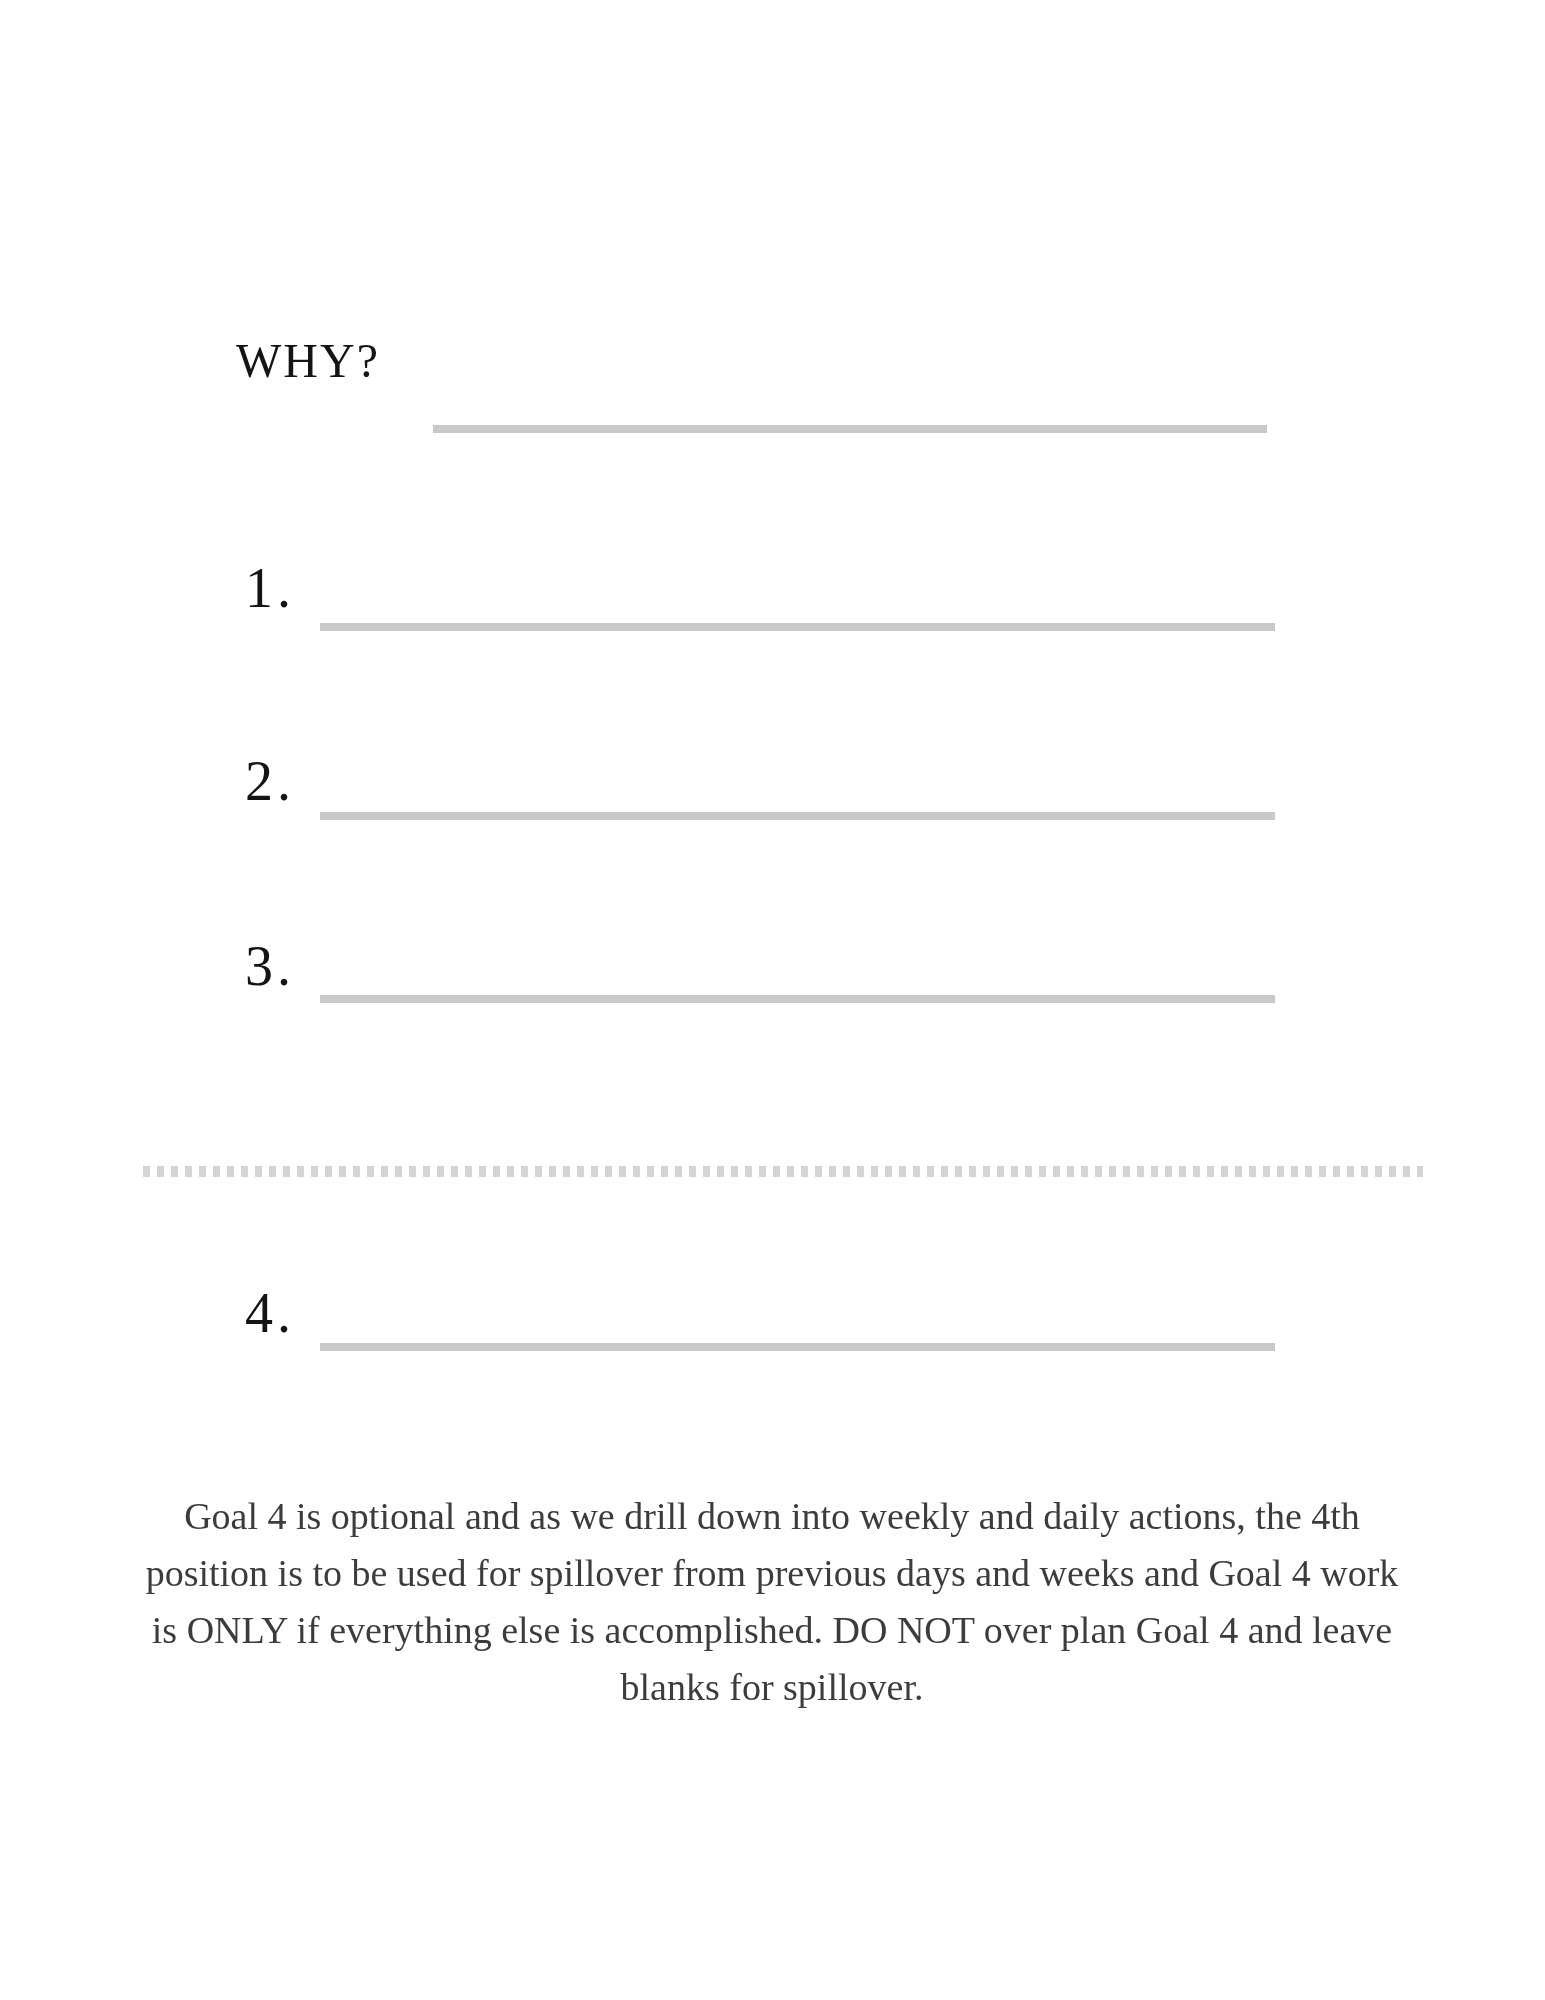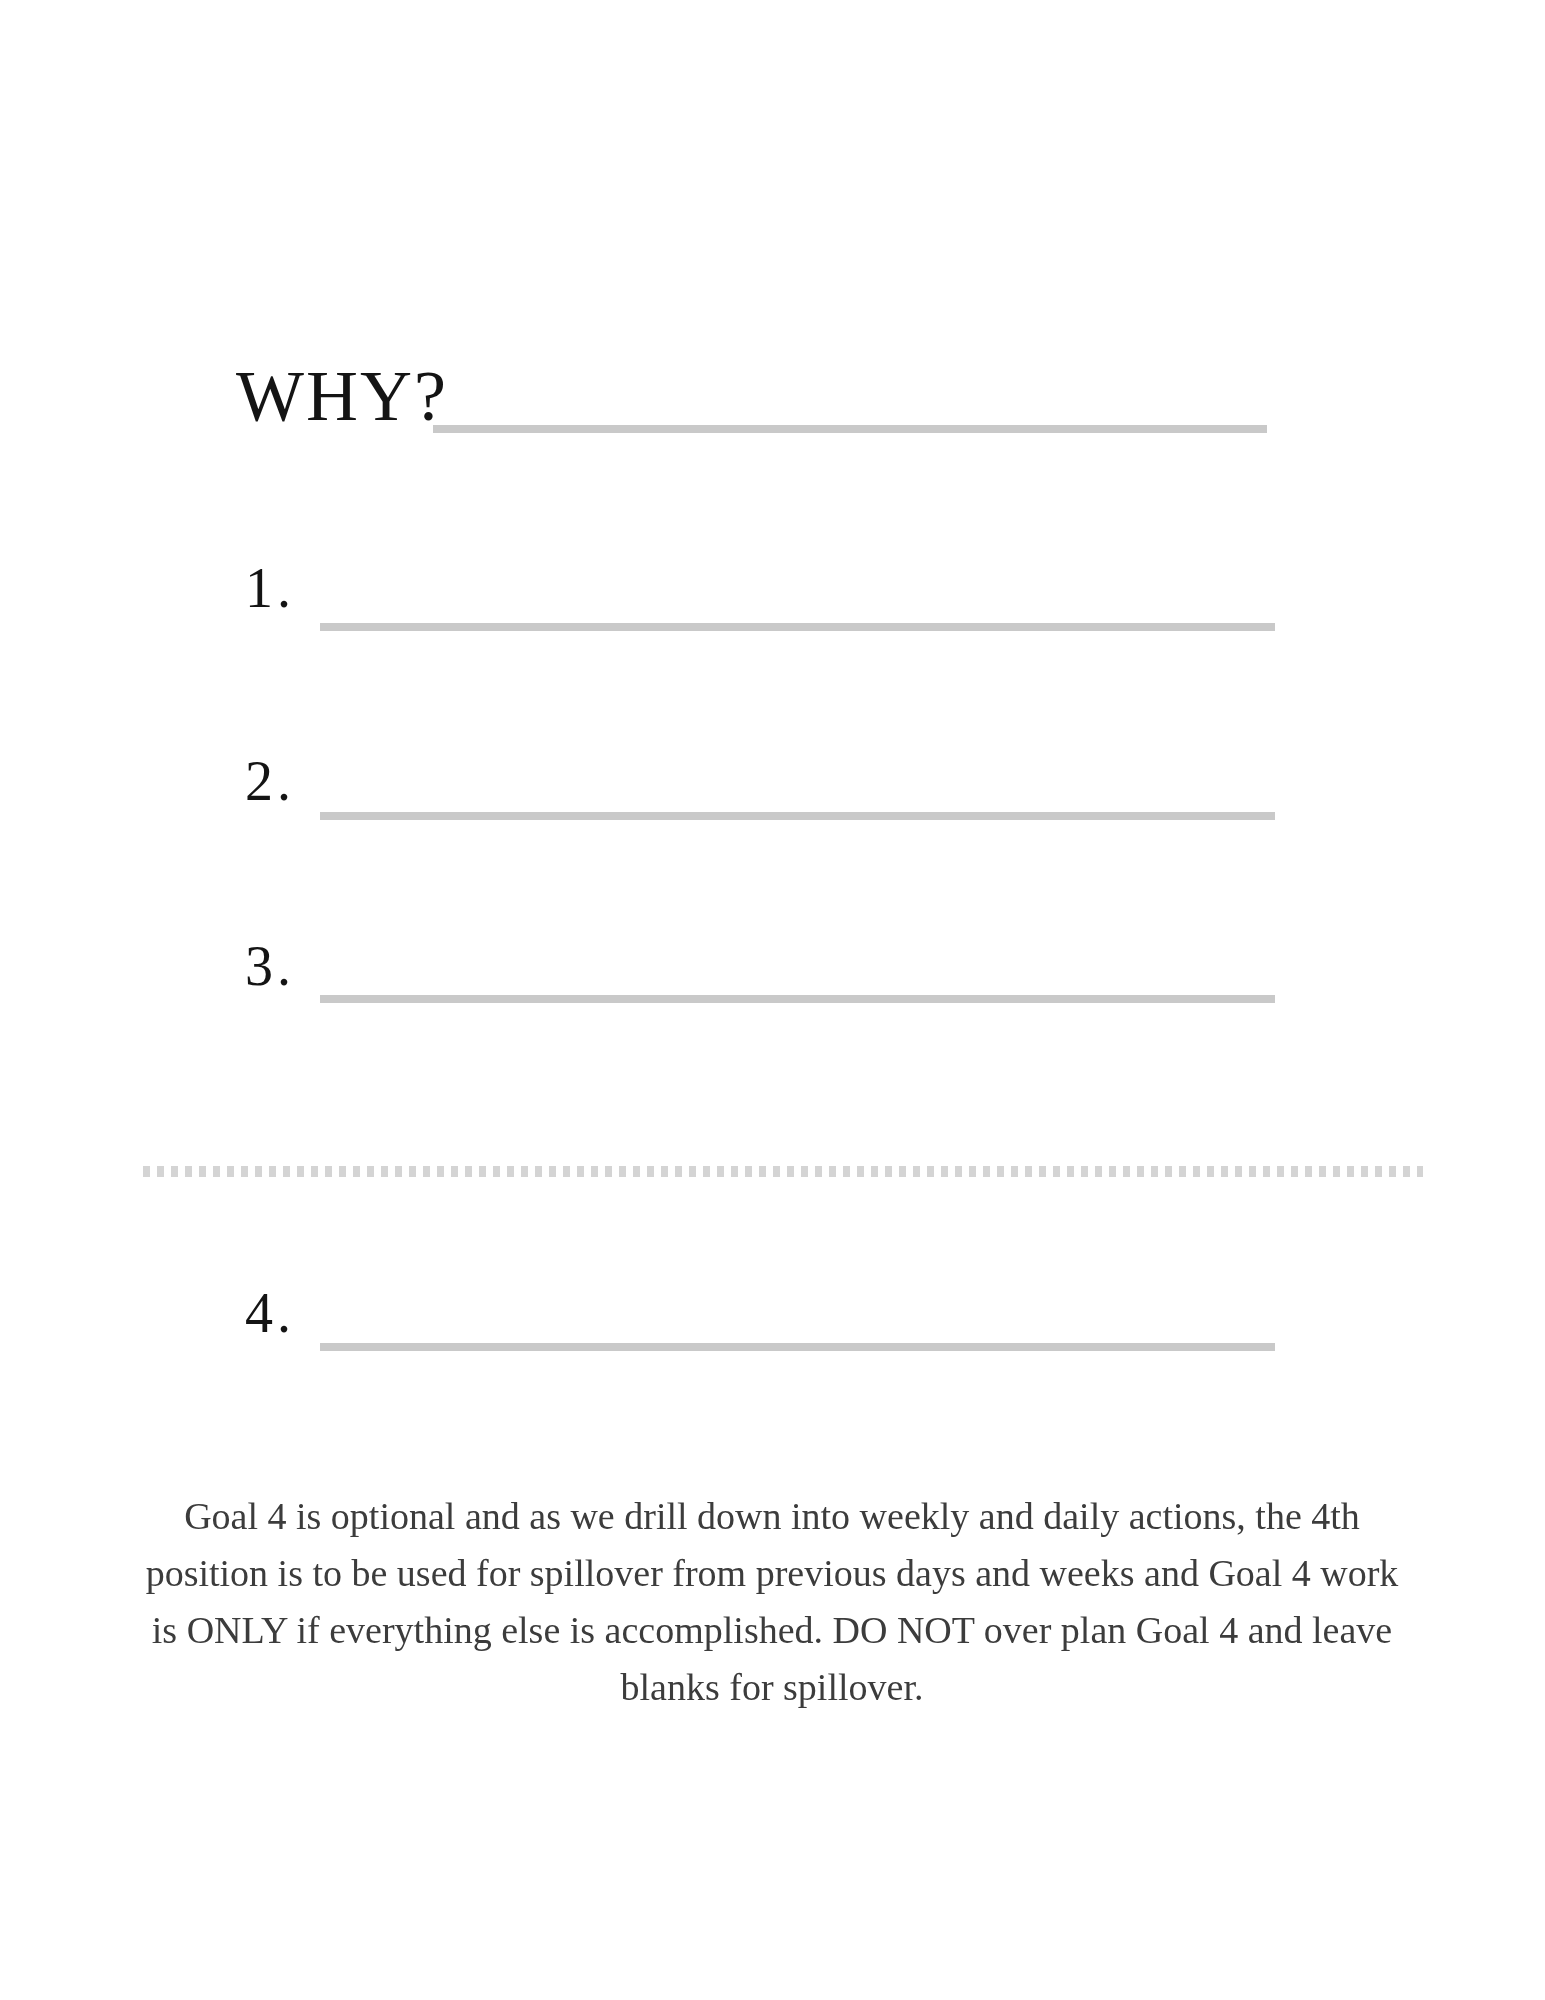--- a/index.html
+++ b/index.html
@@ -24,22 +24,22 @@
     display:flex;align-items:center;justify-content:center;
   }
   .banner h1{
     font-size:105px;font-weight:400;letter-spacing:4px;line-height:1;
     color:var(--ink);white-space:nowrap;
     transform:scale(.98,1.1);transform-origin:center;
   }
 
   
   .why-label{
-    position:absolute;left:236px;top:360px;
-    font-size:72px;line-height:1;letter-spacing:2px;color:var(--ink);text-align:center;
+    position:absolute;left:236px;top:337px;
+    font-size:48px;line-height:1;letter-spacing:2px;color:var(--ink);text-align:center;
   }
   .why-rule{
     position:absolute;left:433px;top:425px;width:834px;height:8px;
     background:var(--rule);
   }
 
   
   .goal-num{
     position:absolute;left:245px;
     font-size:56px;line-height:56px;color:var(--ink);letter-spacing:4px;

